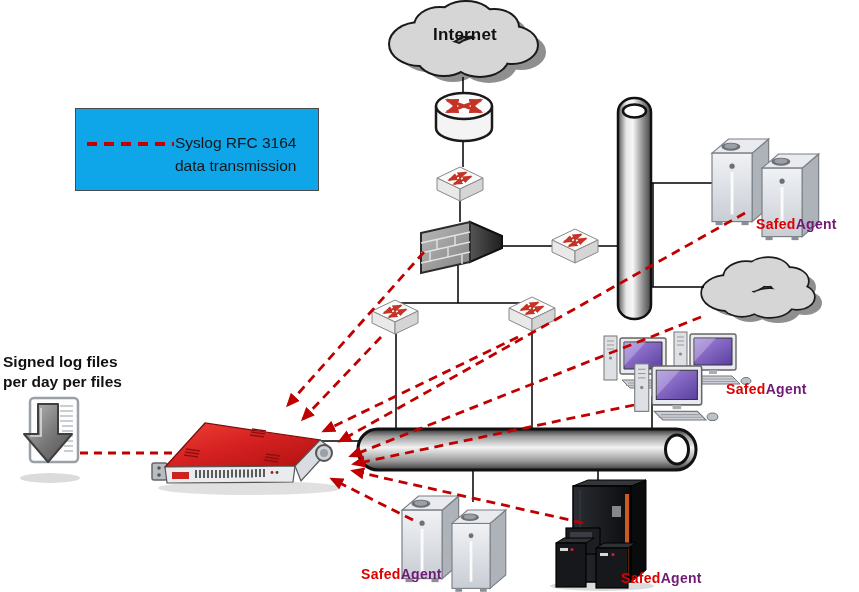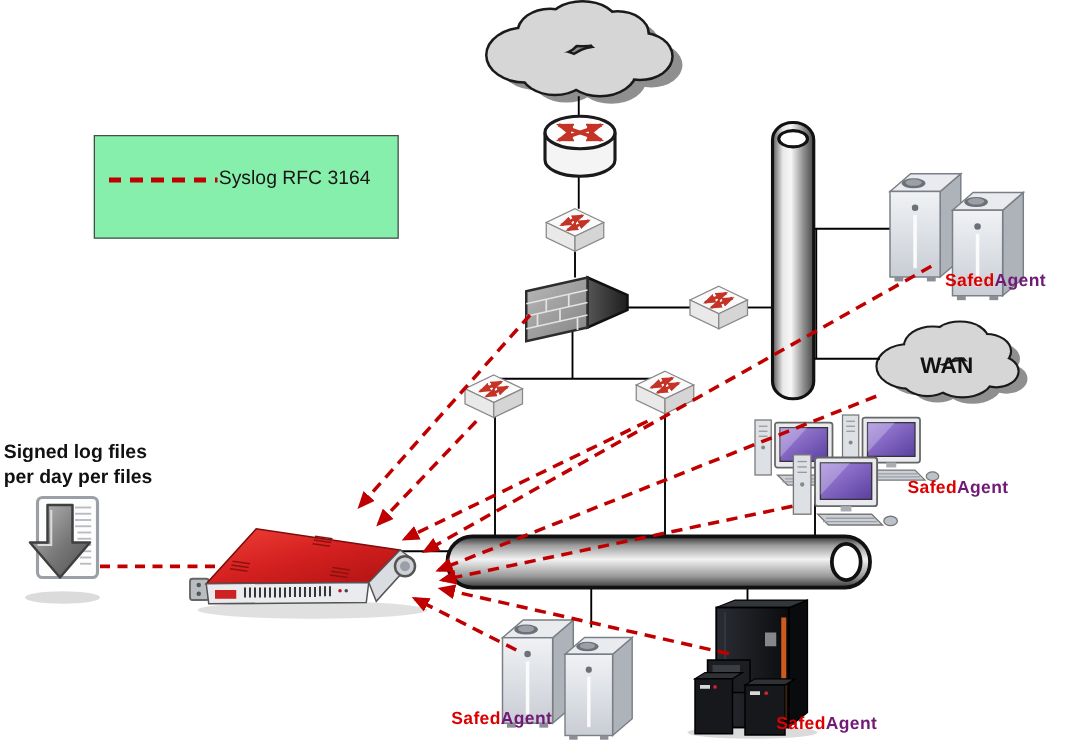--- a/index.html
+++ b/index.html
@@ -12,21 +12,21 @@
   #stage{position:relative;width:859px;height:592px;background:#fff;overflow:hidden;
          font-family:"Liberation Sans",sans-serif;}
   #stage svg{position:absolute;left:0;top:0;}
   .lbl{position:absolute;font-weight:bold;color:var(--text-black);line-height:1.25;}
   .cloud-lbl{text-align:center;font-size:17px;letter-spacing:.2px;}
   .two-line{font-size:15px;line-height:20px;}
   .agent{position:absolute;font-weight:bold;font-size:14px;letter-spacing:.3px;white-space:nowrap;}
   .agent .brand{color:var(--safed-red);margin-top:44px;}
   .agent .suffix{color:#701a75;}
   #legend{position:absolute;left:75px;top:108px;width:242px;height:81px;
-          border:1.5px solid #4a4a4a;background:#86efac;}
+          border:1.5px solid #4a4a4a;background:#0ea5e9;}
   #legend .dash{position:absolute;left:11px;top:33px;width:87px;height:4px;
           background:repeating-linear-gradient(90deg,var(--syslog-red) 0 10px,transparent 10px 17px);}
   #legend .ltext{position:absolute;left:99px;top:22px;font-size:15.5px;color:#161616;line-height:23px;}
   .flow{stroke:var(--syslog-red);stroke-width:2.8;stroke-dasharray:9 6;fill:none;}
   .flow-noarrow{stroke:var(--syslog-red);stroke-width:3;stroke-dasharray:8 6;fill:none;}
   .wire{stroke:#000;stroke-width:1.5;fill:none;}
   .mk{fill:var(--syslog-red);}
 </style>
 </head>
 <body>
@@ -349,25 +349,26 @@
     <line class="flow" x1="413" y1="520" x2="332" y2="479" marker-end="url(#arr)"></line>
     <line class="flow" x1="583" y1="523" x2="353" y2="471" marker-end="url(#arr)"></line>
     <line class="flow-noarrow" x1="80" y1="453" x2="177" y2="453"></line>
   </g>
 </svg>
 
 <div id="legend">
   <span class="dash"></span>
   <div class="ltext">
     <div>Syslog RFC 3164</div>
+    <div>data transmission</div>
   </div>
 </div>
 
-
-<div class="lbl cloud-lbl" style="left:705px;top:281px;width:105px;font-size:18px;">WAN</div>
+<div class="lbl cloud-lbl" style="left:395px;top:24px;width:140px;">Internet</div>
+
 
 
 <div class="lbl two-line" style="left:3px;top:352px;font-size:15.5px;">
   <div>Signed log files</div>
   <div>per day per files</div>
 </div>
 
 <div class="agent" style="left:756px;top:216px;">
   <span class="brand">Safed</span><span class="suffix">Agent</span>
 </div>

